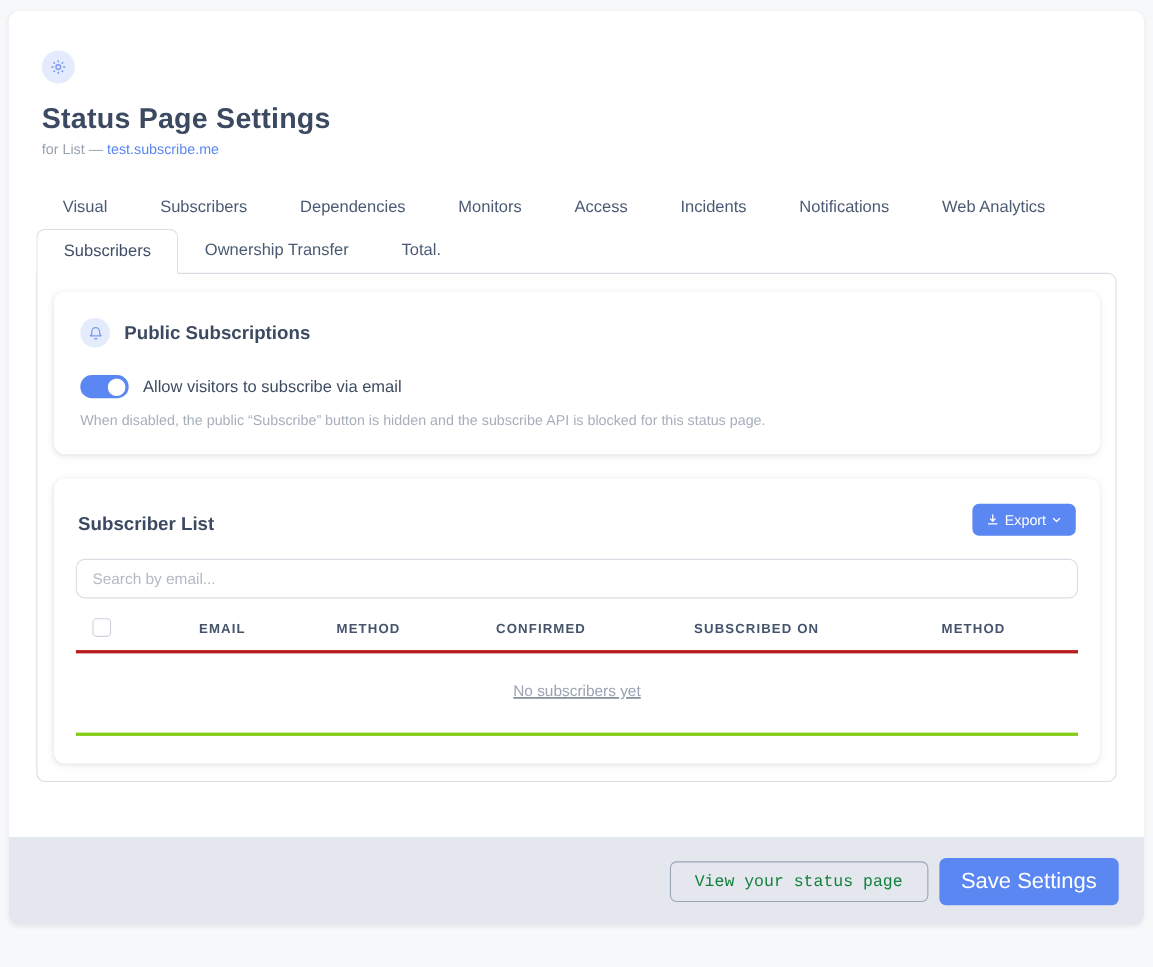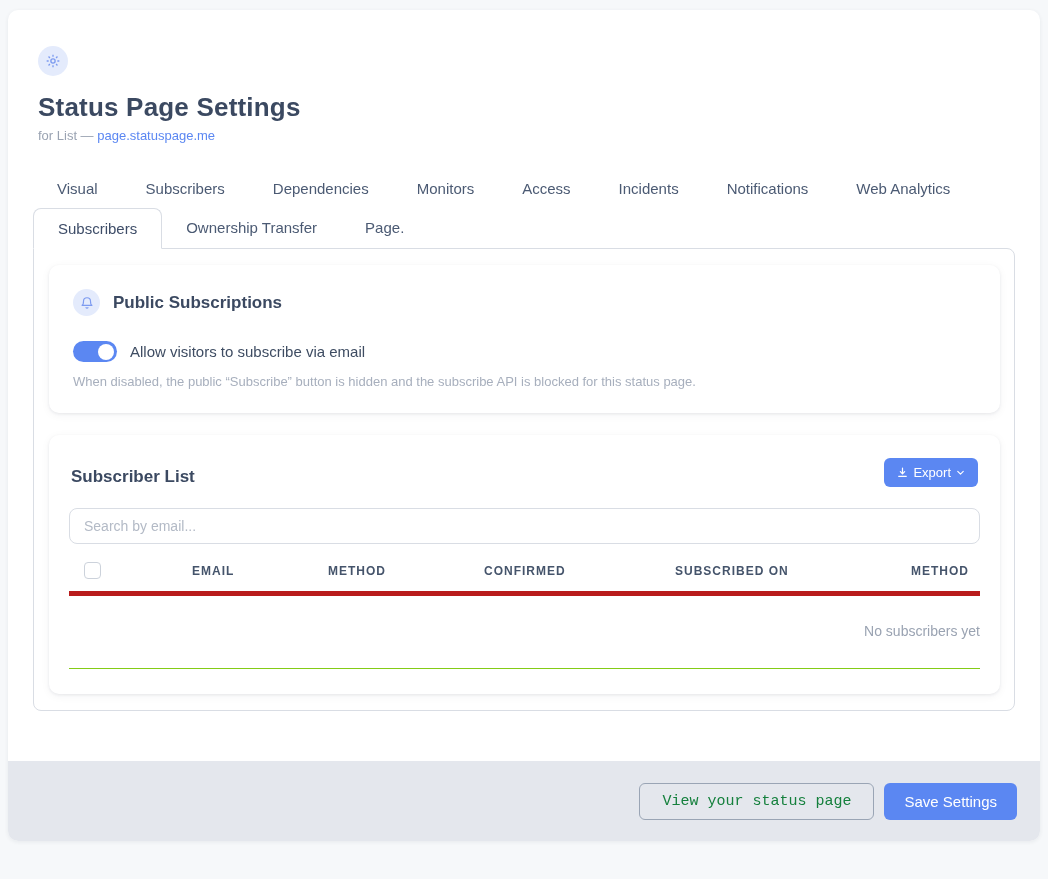--- a/index.html
+++ b/index.html
@@ -99,89 +99,88 @@
     padding: 0 14px; font-size: 14px; font-family: inherit; color: #3e4c62;
     outline: none; background: #fff;
   }
   .search-input::placeholder { color: #b3bac6; }
   .table-header {
     margin-top: 18px;
     display: grid;
     grid-template-columns: 112px 125px 145px 180px 225px 1fr;
     align-items: center;
     padding-bottom: 12px;
-    border-bottom: 5px solid #b91c1c;
-    gap: 11px;
+    border-bottom: 3px solid #b91c1c;
   }
   .th { font-size: 12px; font-weight: 700; letter-spacing: 1px; color: #45546b; }
   .checkbox {
     width: 17px; height: 17px; border: 1px solid #ccd2db; border-radius: 4px;
     margin-left: 15px; background: #fff; cursor: pointer;
   }
-  .empty-row { text-align: right; padding: 26px 0 28px; border-bottom: 1px solid #84cc16; }
+  .empty-row { text-align: center; padding: 26px 0 28px; border-bottom: 3px solid #84cc16; text-decoration: underline; }
   .empty-text { font-size: 14px; color: #9aa3b2; }
   .list-bottom-pad { height: 25px; }
 
   
   .card-footer {
     margin-top: 25px;
     background: #e4e7ed;
     border-radius: 0 0 10px 10px;
     height: 80px;
     display: flex; align-items: center; justify-content: flex-end;
     gap: 10px; padding: 0 23px;
   }
   .btn-outline {
     background: transparent; border: 1px solid #9aa5b5; border-radius: 6px;
     color: #15803d; font-size: 15px; font-family: Liberation Mono, monospace;
     padding: 9px 22px; cursor: pointer;
   }
   .btn-primary {
     background: #5b87f2; border: none; border-radius: 6px;
-    color: #ffffff; font-size: 15px; font-family: inherit;
+    color: #ffffff; font-size: 20px; font-family: inherit;
     padding: 10px 20px; cursor: pointer;
   }
   svg { display: block; }
 </style>
 </head>
 <body>
 
 <div class="card">
   <div class="card-body">
 
     <div class="page-header">
       <div class="gear-circle">
         <svg width="16" height="16" viewBox="0 0 24 24" fill="none" stroke="#7d9bf0" stroke-width="2">
           <circle cx="12" cy="12" r="3.2"></circle>
           <path d="M12 2.5v3M12 18.5v3M2.5 12h3M18.5 12h3M5.3 5.3l2.1 2.1M16.6 16.6l2.1 2.1M18.7 5.3l-2.1 2.1M7.4 16.6l-2.1 2.1"></path>
         </svg>
       </div>
       <div>
         <div class="page-title">Status Page Settings</div>
         <div class="page-subtitle">
-          <span>for List — </span><span class="link">page.statuspage.me</span>
+          <span>for List — </span><span class="link">test.subscribe.me</span>
         </div>
       </div>
     </div>
 
     <div class="tabs-row1">
       <div class="tab1">Visual</div>
       <div class="tab1">Subscribers</div>
       <div class="tab1">Dependencies</div>
       <div class="tab1">Monitors</div>
       <div class="tab1">Access</div>
       <div class="tab1">Incidents</div>
       <div class="tab1">Notifications</div>
       <div class="tab1">Web Analytics</div>
     </div>
 
     <div class="tabs-row2">
       <div class="tab2 active">Subscribers</div>
       <div class="tab2">Ownership Transfer</div>
-      <div class="tab2">Page.</div>
+      <div class="tab2">Total.</div>
     </div>
 
     <div class="panel">
 
       <div class="inner-card pub-card">
         <div class="pub-head">
           <div class="bell-circle">
             <svg width="14" height="14" viewBox="0 0 24 24" fill="none" stroke="#7d9bf0" stroke-width="2" stroke-linecap="round" stroke-linejoin="round">
               <path d="M18 9a6 6 0 0 0-12 0c0 6-2.5 7-2.5 7h17S18 15 18 9"></path>
               <path d="M10.3 20a2 2 0 0 0 3.4 0"></path>

